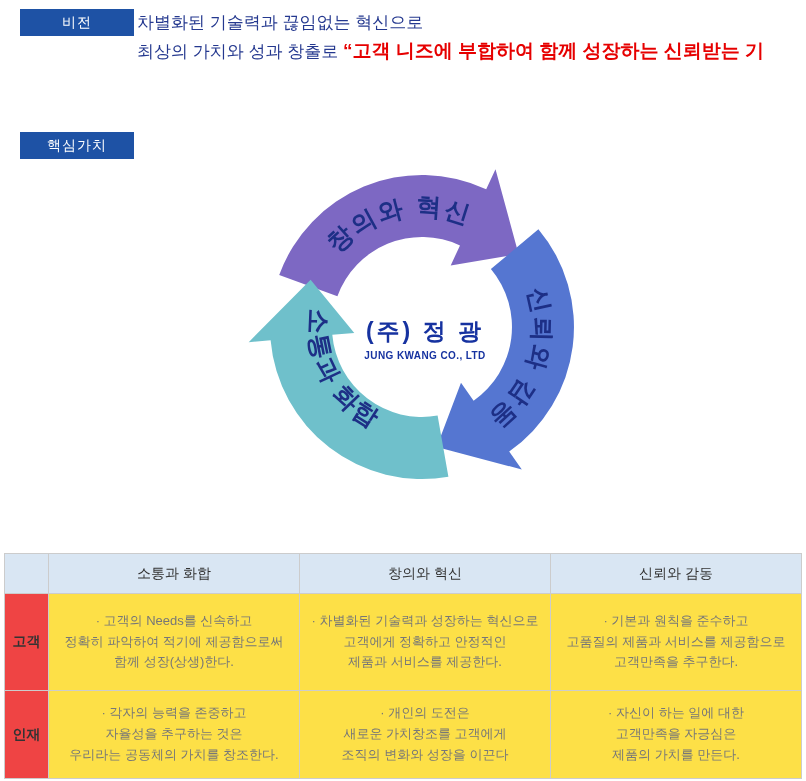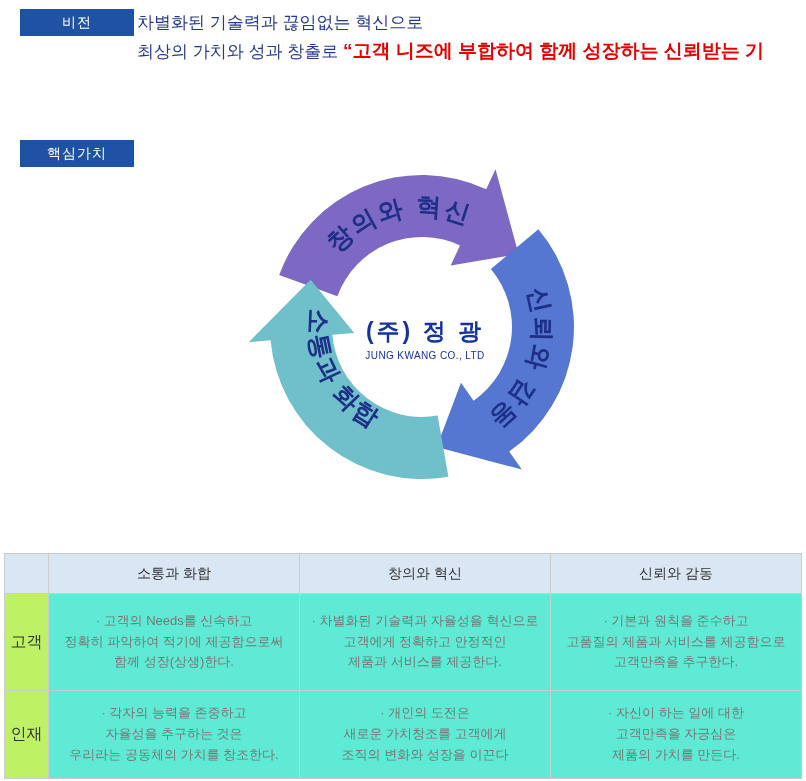--- a/index.html
+++ b/index.html
@@ -9,49 +9,49 @@
     overflow:hidden;
     background:#ffffff;
     font-family:"Liberation Sans","DejaVu Sans",sans-serif;
   }
   .label-box {
     position:absolute; left:20px; width:114px; height:27px;
     background:#1e52a5; color:#ffffff; font-size:14px; letter-spacing:1px;
     display:flex; align-items:center; justify-content:center;text-align:center;
   }
   #vision-box { top:9px; }
-  #core-box  { top:140px; }
+  #core-box  { top:132px; }
   .vision-line { position:absolute; left:137px; color:#24388f; font-size:17px; white-space:nowrap; }
   #vision-line1 { top:11px; }
   #vision-line2 { top:38px; }
   #vision-line2 .highlight { color:#e60000; font-weight:bold; font-size:19px;margin-top:40px; }
 
   #diagram { position:absolute; left:222px; top:132px; width:400px; height:390px; }
   .arc-label {
     font-size:25px; font-weight:bold; fill:#1d2f86; letter-spacing:2px;
     font-family:"Liberation Sans","DejaVu Sans",sans-serif;
     text-anchor:middle;
   }
   #logo {
     position:absolute; left:425px; top:322px; transform:translate(-50%,-50%);
     text-align:center; width:190px;margin-top:16px;
   }
   #logo .kr { color:#1632a0; font-size:23px; font-weight:bold; letter-spacing:3px; white-space:nowrap; }
-  #logo .en { color:#1632a0; font-size:10px; font-weight:normal; letter-spacing:0.4px; margin-top:3px; white-space:nowrap; }
+  #logo .en { color:#1632a0; font-size:10px; font-weight:bold; letter-spacing:0.4px; margin-top:3px; white-space:nowrap; }
 
   table {
     position:absolute; left:4px; top:553px; width:798px;
     border-collapse:collapse; table-layout:fixed;
   }
   th, td { border:1px solid #cccccc; text-align:center; vertical-align:middle; }
   thead th { height:40px; background:#d9e6f3; color:#333333; font-size:14px; font-weight:normal; }
   col.c0 { width:44px; }
-  td.row-label { background:#bef264; color:#333333; font-size:16px; }
+  td.row-label { background:#ef4444; color:#333333; font-size:14px;font-weight:bold; }
   td.cell {
-    background:#5eead4; color:#777777; font-size:13px; line-height:1.6;
+    background:#fde047; color:#777777; font-size:13px; line-height:1.6;
     white-space:pre-line; padding:8px 4px;
   }
   tr.r0 td { height:97px; }
   tr.r1 td { height:88px; }
 </style>
 </head>
 <body>
 
 <div class="label-box" id="vision-box">비전</div>
 <div class="vision-line" id="vision-line1">차별화된 기술력과 끊임없는 혁신으로</div>
@@ -98,21 +98,21 @@
       <th>창의와 혁신</th>
       <th>신뢰와 감동</th>
     </tr>
   </thead>
   <tbody>
     <tr class="r0">
       <td class="row-label">고객</td>
       <td class="cell">· 고객의 Needs를 신속하고
 정확히 파악하여 적기에 제공함으로써
 함께 성장(상생)한다.</td>
-      <td class="cell">· 차별화된 기술력과 자율성을 혁신으로
+      <td class="cell">· 차별화된 기술력과 성장하는 혁신으로
 고객에게 정확하고 안정적인
 제품과 서비스를 제공한다.</td>
       <td class="cell">· 기본과 원칙을 준수하고
 고품질의 제품과 서비스를 제공함으로
 고객만족을 추구한다.</td>
     </tr>
     <tr class="r1">
       <td class="row-label">인재</td>
       <td class="cell">· 각자의 능력을 존중하고
 자율성을 추구하는 것은

